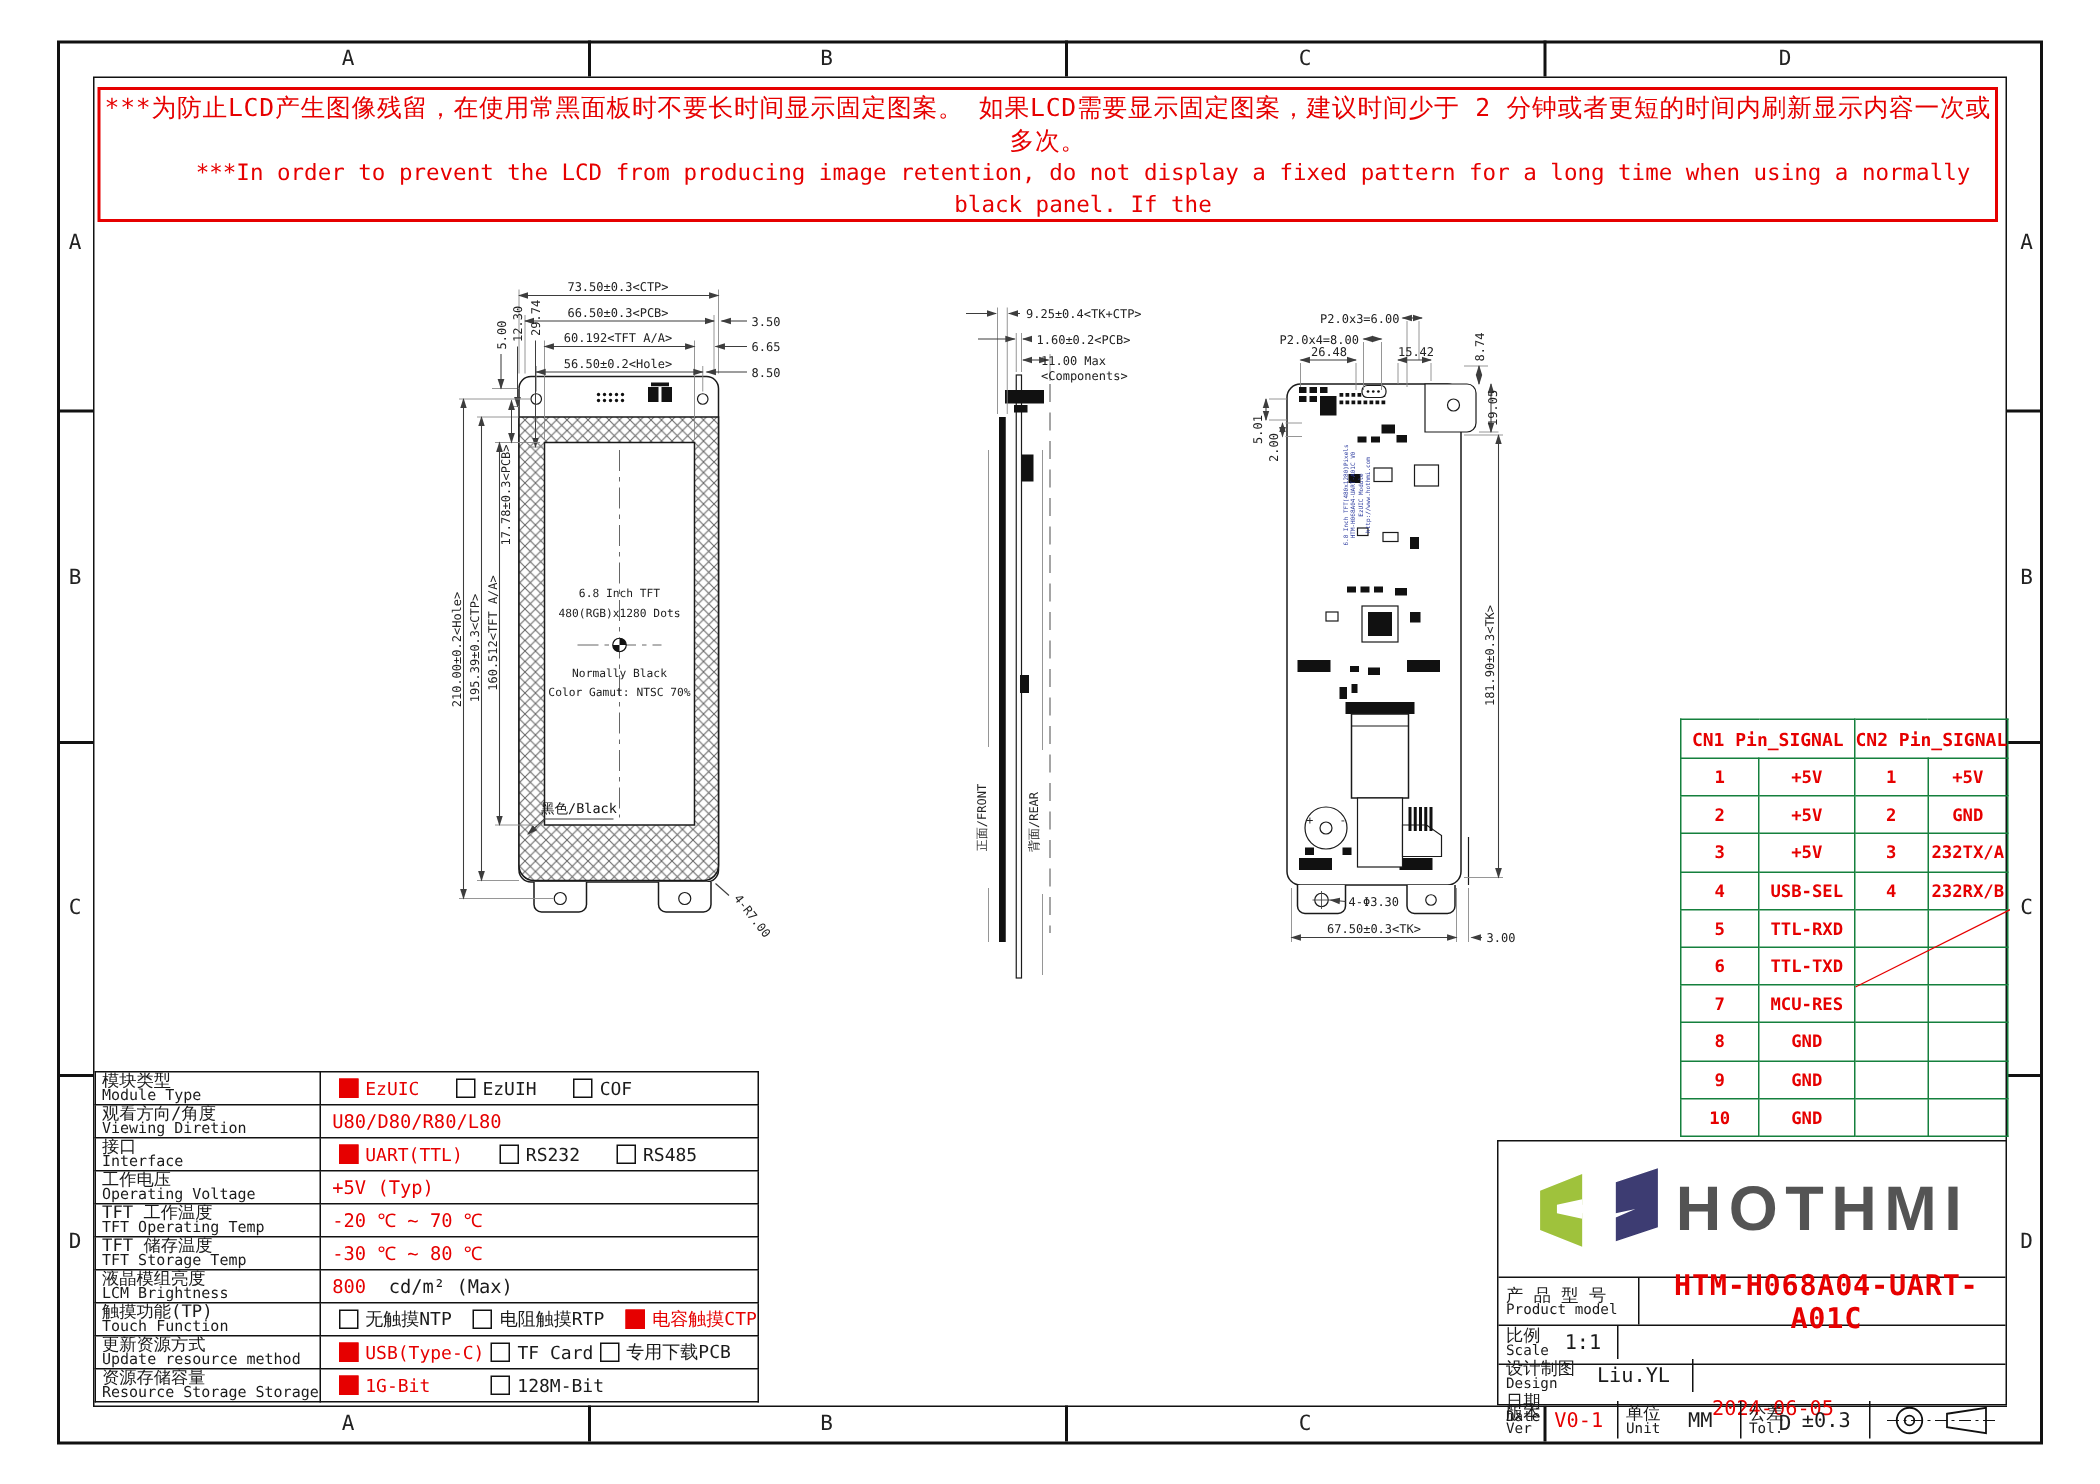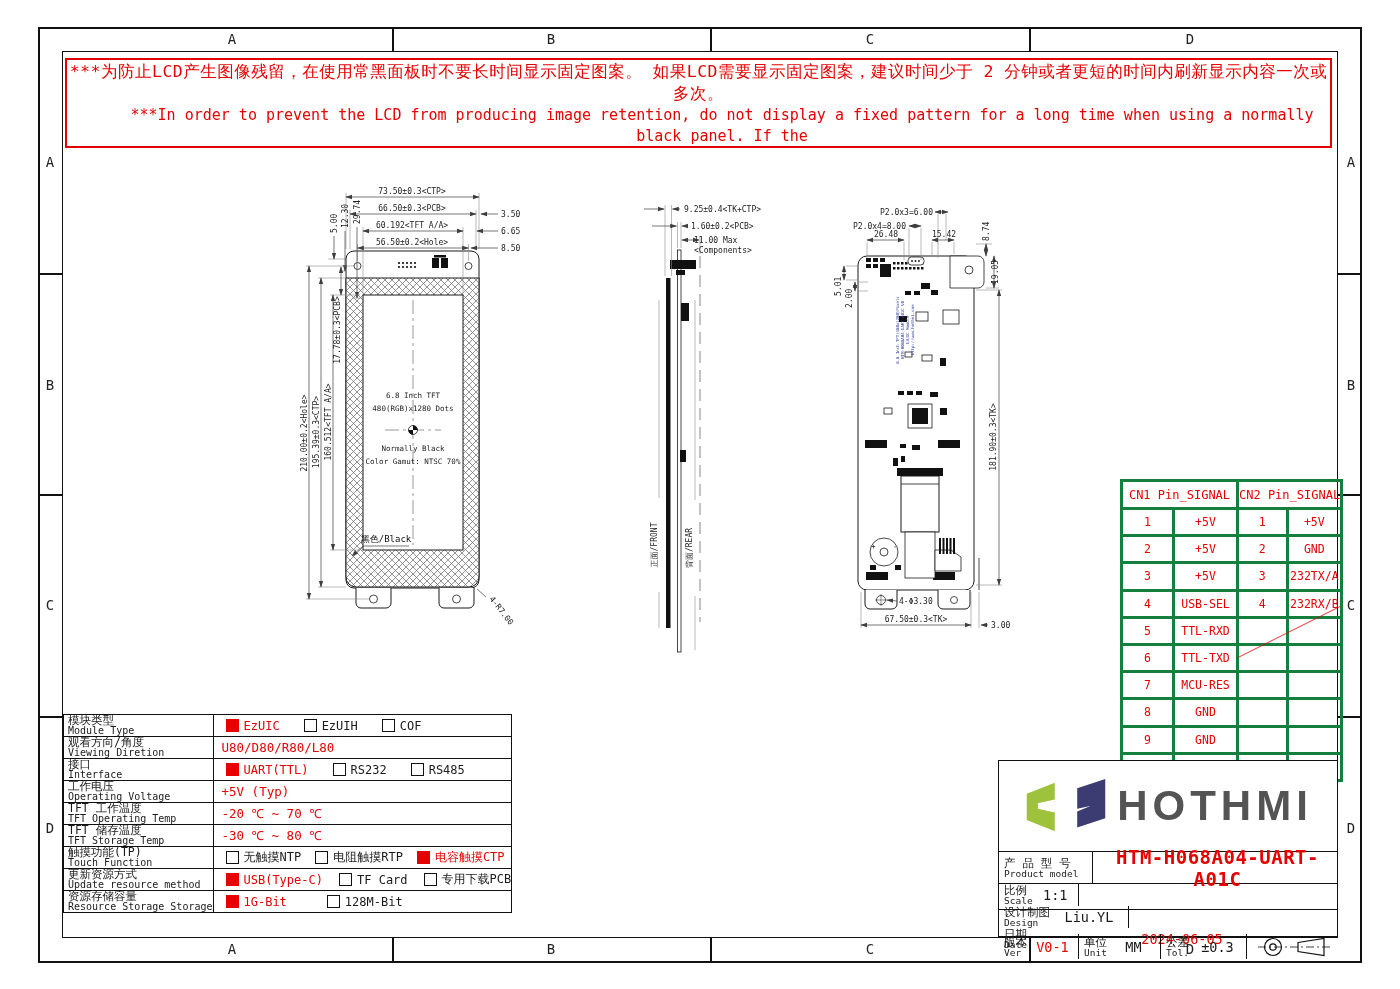--- a/index.html
+++ b/index.html
@@ -11,37 +11,37 @@
   .tickv{width:1.5px;height:24px;background:#111;}
   .tickh{width:24px;height:1.5px;background:#111;}
   .glet{width:30px;height:20px;line-height:20px;text-align:center;font-size:14px;color:#222;}
   
   .warnbox{left:65px;top:58px;width:1263px;height:86px;border:2px solid #e60000;color:#e60000;text-align:center;overflow:hidden;}
   .warnbox .w1{font-size:16.5px;line-height:22px;margin-top:1px;letter-spacing:.5px;}
   .warnbox .w2{font-size:15px;line-height:21px;margin-left:47px;}
   .warnbox .w3{font-size:15px;line-height:21px;}
   
   .pintbl{left:1120px;top:479px;border-collapse:collapse;table-layout:fixed;color:#e60000;}
-  .pintbl td,.pintbl th{border:3px solid #15803d;font-size:11.5px;font-weight:normal;text-align:center;padding:0;overflow:hidden;white-space:nowrap;}
+  .pintbl td,.pintbl th{border:1px solid #15803d;font-size:11.5px;font-weight:bold;text-align:center;padding:0;overflow:hidden;white-space:nowrap;}
   .pintbl th{height:25px;font-size:12px;}
   .pintbl td{height:24.2px;}
   .pindiag{left:1120px;top:479px;pointer-events:none;}
   
   .spectbl{left:63px;top:714px;border-collapse:collapse;table-layout:fixed;background:#fff;}
   .spectbl td{border:1.5px solid #111;height:20.8px;padding:0 0 0 4px;overflow:hidden;white-space:nowrap;}
   .spectbl .lab .zh{font-size:11.5px;line-height:11px;}
   .spectbl .lab .en{font-size:10px;line-height:10px;}
   .spectbl .val{font-size:12.5px;color:#e60000;padding-left:8px;}
   .spectbl .valmix{font-size:12.5px;padding-left:8px;}
   .cbrow{display:flex;align-items:center;padding-left:8px;}
   .cbitem{display:flex;align-items:center;font-size:12px;color:#1a1a1a;}
   .cb{width:11px;height:11px;border:1.5px solid #111;margin-right:5px;flex:none;background:#fff;}
   .cbitem.sel{color:#e60000;}
   .cbitem.sel .cb{background:#e60000;border-color:#e60000;}
-  .g24{gap:24px;} .g14{gap:14px;} .g12{gap:16px;} .g40{gap:40px;}
+  .g24{gap:24px;} .g14{gap:14px;} .g12{gap:4px;} .g40{gap:40px;}
   .red{color:#e60000;}
   
   .tblock{left:998px;top:760px;width:340px;height:177px;border:1.5px solid #111;box-sizing:border-box;background:#fff;}
   .tb-logo{height:91px;border-bottom:1.5px solid #111;display:flex;align-items:center;justify-content:center;box-sizing:border-box;}
   .logo-text{font-family:"Liberation Sans","DejaVu Sans",sans-serif;font-size:42px;font-weight:bold;color:#545454;letter-spacing:5px;margin-left:8px;}
   .tb-row{display:flex;box-sizing:border-box;}
   .tb-cell{border-right:1.5px solid #111;box-sizing:border-box;display:flex;align-items:center;padding-left:5px;}
   .tb-cell:last-child{border-right:none;}
   .tb-lab .zh{font-size:11.5px;line-height:12px;}
   .tb-lab .en{font-size:9.5px;line-height:10px;}
@@ -518,20 +518,27 @@
   </tr>
   <tr>
     <td class="lab">
           <div class="zh">TFT 储存温度</div>
           <div class="en">TFT Storage Temp</div>
         </td>
     <td class="val">-30 ℃ ~ 80 ℃</td>
   </tr>
   <tr>
     <td class="lab">
+          <div class="zh">液晶模组亮度</div>
+          <div class="en">LCM Brightness</div>
+        </td>
+    <td class="valmix"><span class="red">800</span>&nbsp;&nbsp;<span>cd/m² (Max)</span></td>
+  </tr>
+  <tr>
+    <td class="lab">
           <div class="zh">触摸功能(TP)</div>
           <div class="en">Touch Function</div>
         </td>
     <td>
           <div class="cbrow g14">
       <span class="cbitem">
               <span class="cb"></span>
               <span>无触摸NTP</span>
             </span>
       <span class="cbitem">

